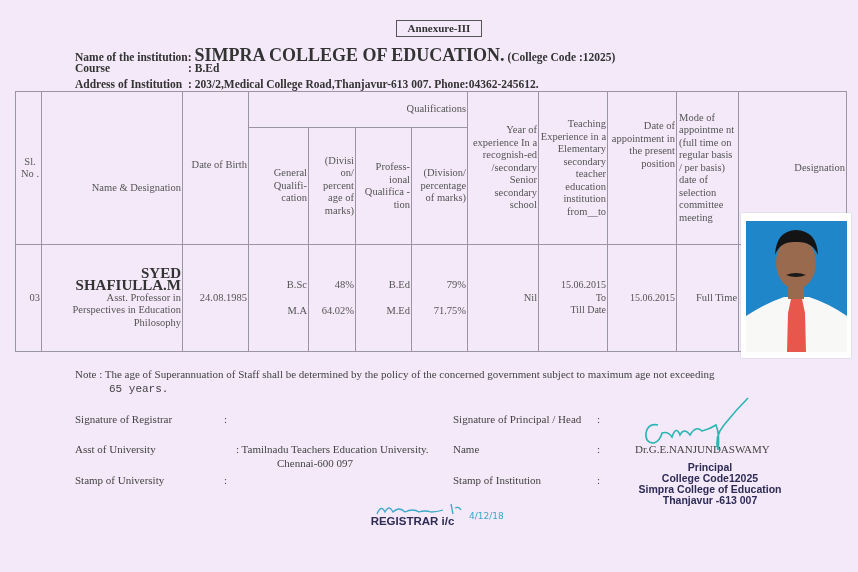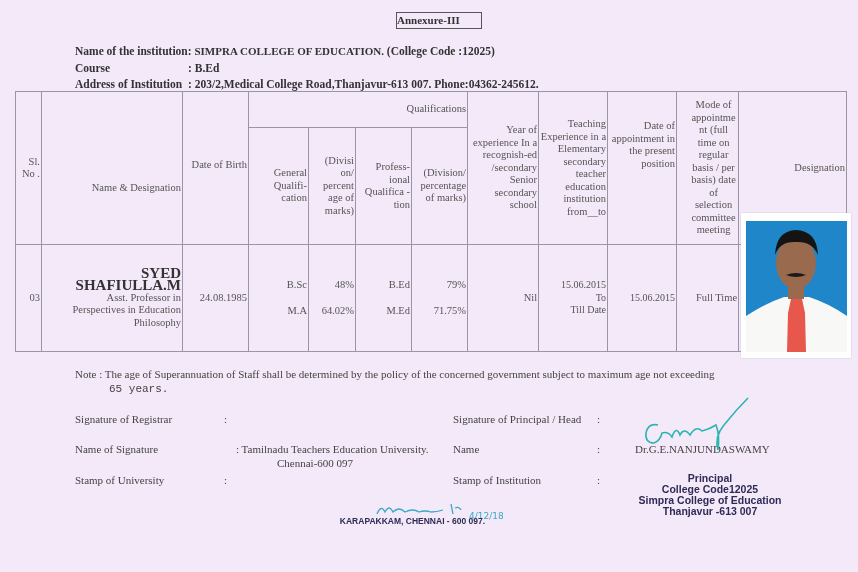--- a/index.html
+++ b/index.html
@@ -4,26 +4,26 @@
 <style>
   html, body { margin: 0; padding: 0; }
   body {
     width: 858px; height: 572px; overflow: hidden; position: relative;
     background: #f3e9f8;
     font-family: "Liberation Serif", serif;
     color: #2a2a3a;
   }
   .abs { position: absolute; }
   .annex {
-    left: 396px; top: 12px; width: 84px; height: 15px;
+    left: 396px; top: 20px; width: 84px; height: 15px;
     border: 1px solid #555; font-weight: bold; font-size: 11px;
-    text-align: left; line-height: 15px; color: #333;
+    text-align: center; line-height: 15px; color: #333;
   }
   .hdr { font-weight: bold; font-size: 11.5px; color: #333; white-space: nowrap; }
-  .hdr .big { font-size: 11px; }
+  .hdr .big { font-size: 18px; }
   .hdr .lbl { display: inline-block; width: 113px; }
   table.main {
     position: absolute; left: 15px; top: 91px; border-collapse: collapse;
     table-layout: fixed; width: 832px; font-size: 10.5px; color: #555;
   }
   table.main td, table.main th {
     border: 1px solid #9a95a6; font-weight: normal; text-align: right;
     vertical-align: middle; padding: 0 1px; line-height: 12.5px;
   }
   .nm { font-weight: bold; color: #333; font-size: 15px; }
@@ -62,28 +62,28 @@
       <col style="width:56px">
       <col style="width:56px">
       <col style="width:71px">
     <col style="width:69px">
       <col style="width:69px">
       <col style="width:62px">
       <col style="width:108px">
   </colgroup>
   <tbody>
       <tr style="height:36px">
-    <th rowspan="2" style="text-align:right;padding-left:4px">Sl. No .</th>
+    <th rowspan="2" style="text-align:center;padding-left:4px">Sl. No .</th>
     <th rowspan="2" style="padding-top:40px">Name &amp; Designation</th>
     <th rowspan="2" style="vertical-align:top;padding-top:67px">Date of Birth</th>
     <th colspan="4">Qualifications</th>
     <th rowspan="2">Year of experience In a recognish-ed /secondary Senior secondary school</th>
     <th rowspan="2">Teaching Experience in a Elementary secondary teacher education institution from__to</th>
     <th rowspan="2" style="vertical-align:top;padding-top:28px">Date of appointment in the present position</th>
-    <th rowspan="2" style="text-align:center;padding-left:13px">Mode of appointme nt (full time on regular basis / per basis) date of selection committee meeting</th>
+    <th rowspan="2" style="text-align:left;padding-left:2px">Mode of appointme nt (full time on regular basis / per basis) date of selection committee meeting</th>
     <th rowspan="2" style="vertical-align:top;padding-top:70px">Designation</th>
   </tr>
   <tr style="height:117px">
     <th>General Qualifi-cation</th>
     <th>(Divisi on/ percent age of marks)</th>
     <th>Profess-ional Qualifica -tion</th>
     <th>(Division/ percentage of marks)</th>
   </tr>
   <tr style="height:107px">
     <td>03</td>
@@ -141,43 +141,43 @@
 </div>
 
 <div class="abs foot" style="left:75px;top:368px;">Note : The age of Superannuation of  Staff shall be determined by the policy of the concerned government subject to maximum age not exceeding</div>
 <div class="abs foot" style="left:109px;top:383px;font-family:Liberation Mono, monospace;">65 years.</div>
 
 <div class="abs foot" style="left:75px;top:413px;">Signature of Registrar</div>
 <div class="abs foot" style="left:224px;top:413px;">:</div>
 <div class="abs foot" style="left:453px;top:413px;">Signature of Principal / Head</div>
 <div class="abs foot" style="left:597px;top:413px;">:</div>
 
-<div class="abs foot" style="left:75px;top:443px;">Name of Signature</div>
+<div class="abs foot" style="left:75px;top:443px;">Asst of University</div>
 <div class="abs foot" style="left:236px;top:443px;">: Tamilnadu Teachers Education University.</div>
 <div class="abs foot" style="left:277px;top:457px;">Chennai-600 097</div>
 <div class="abs foot" style="left:453px;top:443px;">Name</div>
 <div class="abs foot" style="left:597px;top:443px;">:</div>
 <div class="abs foot" style="left:635px;top:443px;">Dr.G.E.NANJUNDASWAMY</div>
 
 <div class="abs foot" style="left:75px;top:474px;text-align:center;">Stamp of University</div>
 <div class="abs foot" style="left:224px;top:474px;">:</div>
 <div class="abs foot" style="left:453px;top:474px;">Stamp of Institution</div>
 <div class="abs foot" style="left:597px;top:474px;">:</div>
 
 <svg class="abs" style="left:640px;top:395px;" width="120" height="60" viewBox="0 0 120 60">
   <path d="M18 30 Q8 28 6 38 Q5 48 14 48 Q20 46 22 38 Q28 36 32 42 Q36 30 40 40 Q44 32 50 40 Q56 30 62 36 Q70 34 76 30 Q80 40 78 55 Q74 42 84 30 Q96 15 108 3" fill="none" stroke="#2bb5b2" stroke-width="1.6"></path>
 </svg>
 
-<div class="abs stamp" style="left:627px;top:462px;width:166px;font-size:10.5px;line-height:11px;margin-top:11px;">
+<div class="abs stamp" style="left:627px;top:462px;width:166px;font-size:10.5px;line-height:11px;">
   <div>Principal</div>
   <div>College Code12025</div>
   <div>Simpra College of Education</div>
   <div>Thanjavur -613 007</div>
 </div>
 
 <svg class="abs" style="left:373px;top:500px;" width="130" height="22" viewBox="0 0 130 22">
   <path d="M4 14 Q8 4 12 12 Q16 4 20 12 Q26 6 32 12 Q40 8 46 12 Q52 10 58 12 Q64 12 70 10 M78 4 L80 14 M82 8 Q86 6 88 10" fill="none" stroke="#3aa8c8" stroke-width="1.3"></path>
   <text x="96" y="19" font-size="9" fill="#3aa8c8" font-family="DejaVu Sans, sans-serif">4/12/18</text>
 </svg>
 
 <div class="abs stamp" style="left:300px;top:516px;width:225px;line-height:11px;">
-  <div style="font-size:8.5px">KARAPAKKAM, CHENNAI - 600 097.</div>
+  <div style="font-size:11.5px">REGISTRAR i/c</div>
 </div>
 
 </body></html>

